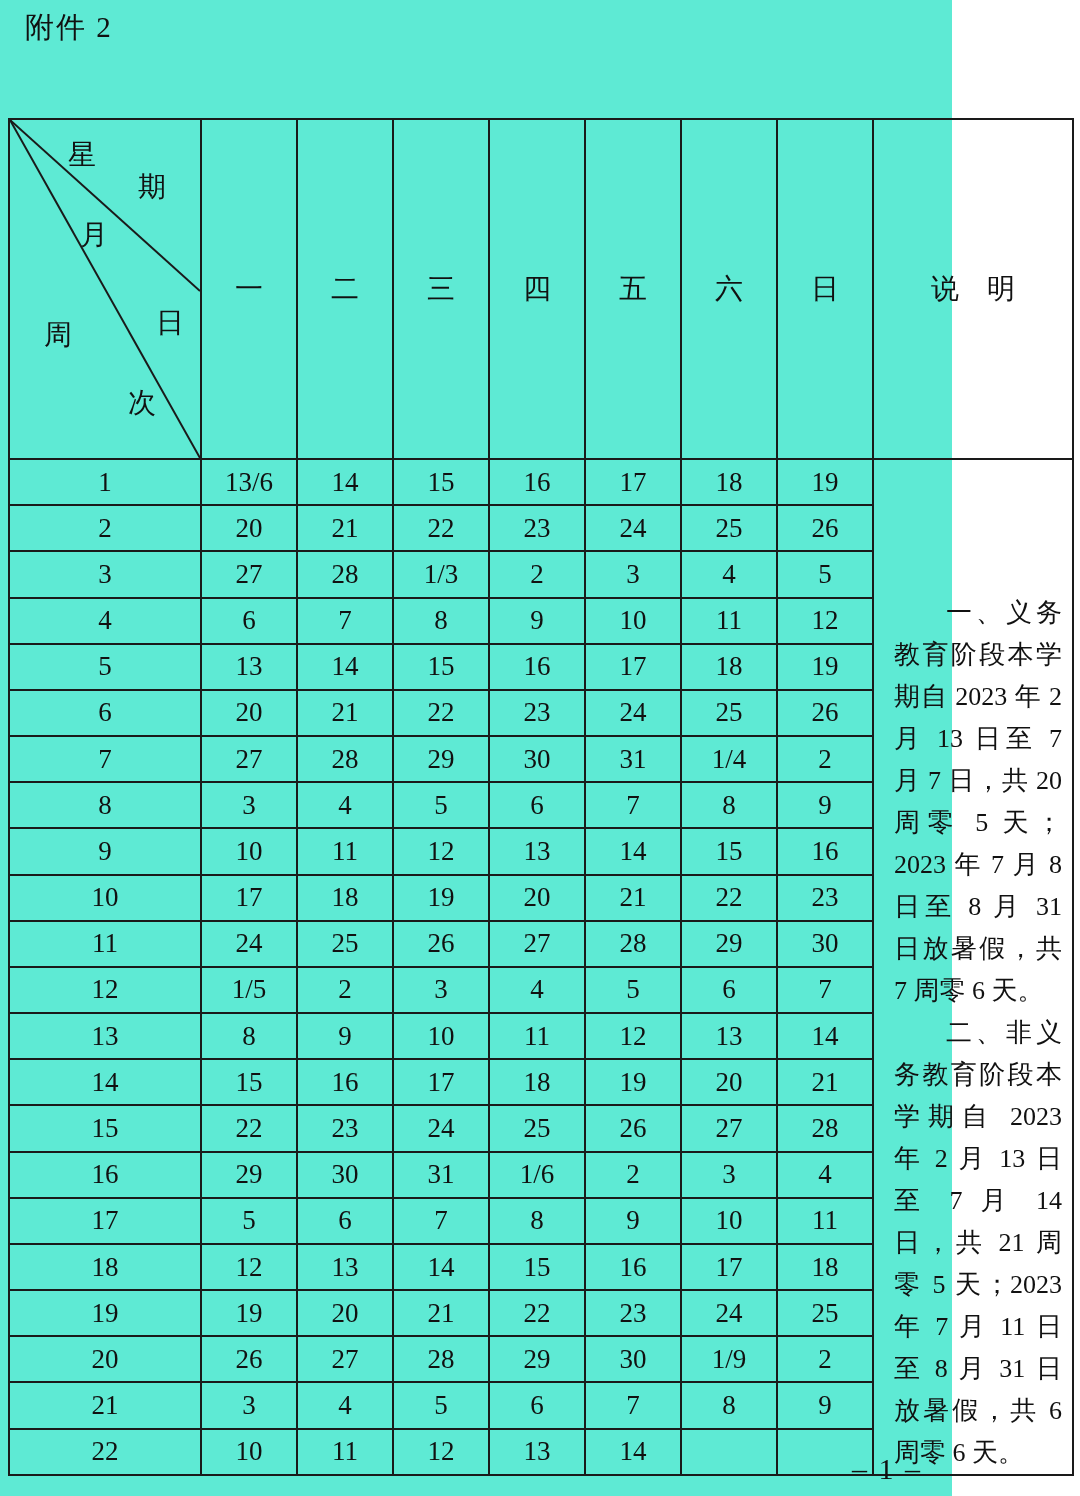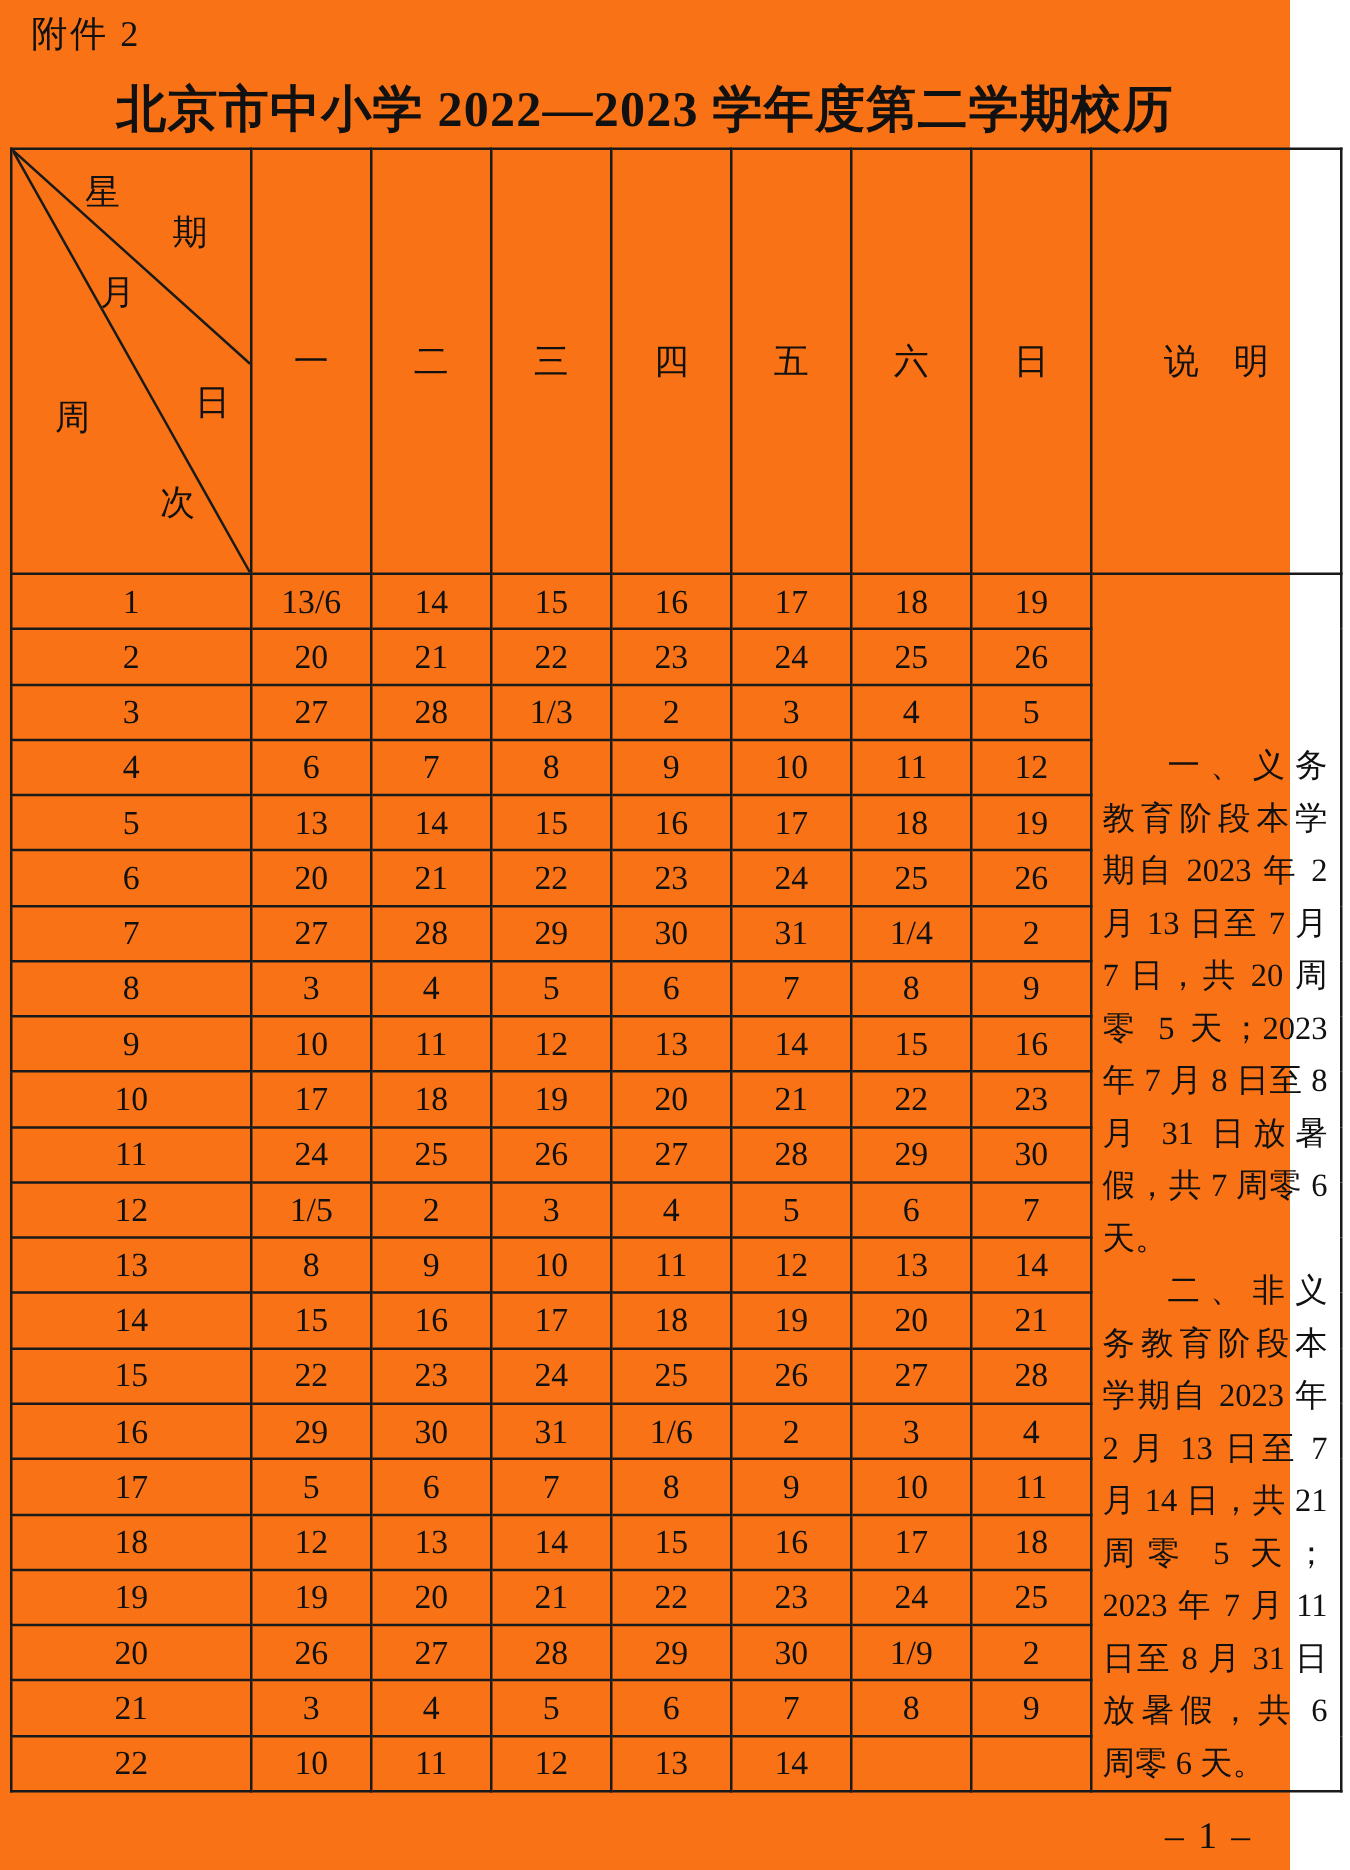--- a/index.html
+++ b/index.html
@@ -1,21 +1,21 @@
 <!DOCTYPE html>
 <html><head>
 <meta charset="utf-8">
 <style>
   html,body { margin:0; padding:0; }
   body {
     width:1080px; height:1496px; background:#ffffff; color:#111;
     font-family:"Liberation Serif","DejaVu Serif",serif;
     position:relative; overflow:hidden;
   }
-  .page { position:relative; width:1032px; height:1496px; background:#f97316; }
+  .page { position:relative; width:952px; height:1496px; background:#5eead4; }
 
   .attachment {
     position:absolute; left:25px; top:8px;
     font-size:29px; letter-spacing:2px;
   }
   .title {
     position:absolute; left:0; top:60px; width:100%;
     margin:0; text-align:center;
     font-size:40px; font-weight:bold; letter-spacing:1px;
   }
@@ -49,41 +49,40 @@
   }
   .cl-weekday1 { left:58px;  top:21px;  }
   .cl-weekday2 { left:128px; top:53px;  }
   .cl-month    { left:70px;  top:101px; }
   .cl-day      { left:146px; top:189px; }
   .cl-week     { left:34px;  top:201px; }
   .cl-index    { left:118px; top:269px; }
 
   td.notes-cell {
     vertical-align:top; text-align:justify; text-justify:inter-ideograph;
-    padding:132px 10px 0 8px;
+    padding:132px 10px 0 20px;
     font-size:26px;
   }
   td.notes-cell p {
     margin:0; line-height:42px; text-indent:2em;
     word-break:break-word;
   }
 
   .page-number {
     position:absolute; top:1452px; right:30px;
     font-size:30px; letter-spacing:2px;
   }
 </style>
 </head>
 <body>
 
 <div class="page">
 
   <div class="attachment">附件 2</div>
 
-  <h1 class="title">北京市中小学 2022—2023 学年度第二学期校历</h1>
 
   <table class="calendar">
     <colgroup>
       <col style="width:192px">
       <col style="width:96px">
         <col style="width:96px">
         <col style="width:96px">
       <col style="width:96px">
         <col style="width:96px">
         <col style="width:96px">

